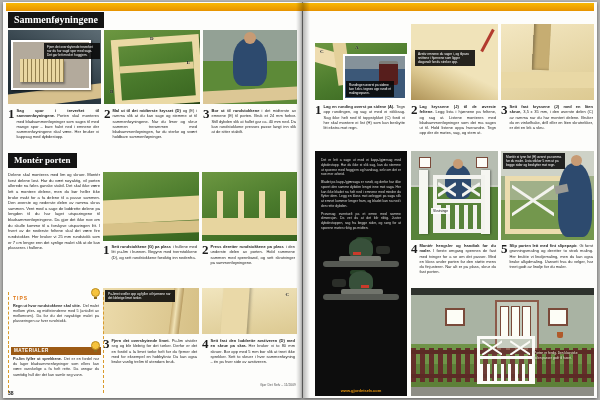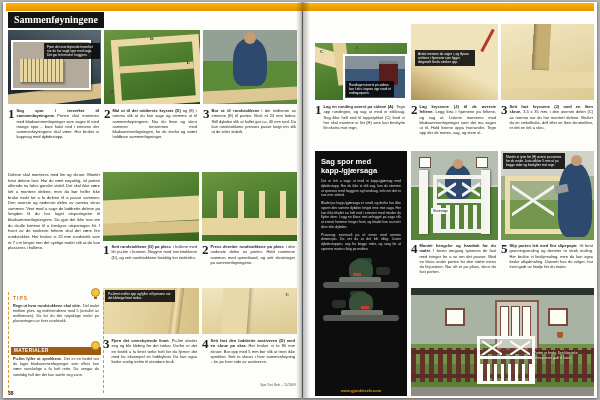--- a/index.html
+++ b/index.html
@@ -156,20 +156,21 @@
     </div>
     <div class="step" style="left:101px;top:106px;width:93px;">
       <span class="n">2</span>
       <span class="t"><span class="lead">Mål ut til det midterste krysset (D)</span><span>og (E) i ramma slik at du kan sage og stemme ut til sammenføyningene. Når du limer og skrur sammen trerammen med bladsammenføyningen, får du sterke og svært holdbare sammenføyninger.</span></span>
     </div>
     <div class="step" style="left:200px;top:106px;width:93px;">
       <span class="n">3</span>
       <span class="t"><span class="lead">Bor ut til rundstokkene</span><span>i det midterste av emnene (E) til porten. Bruk et 24 mm forbor. Still dybden slik at hullet går ca. 40 mm ned. Da kan rundstokkene presses passe langt inn slik at de sitter stabilt.</span></span>
     </div>
 
+    <div class="hbar med" style="left:5px;top:151px;">Montér porten</div>
 
     <div class="bodytxt" style="left:5px;top:170px;width:92px;height:114px;">Delene skal monteres med lim og skruer. Montér først delene løst. Har du vært nøyaktig, vil porten allerede nå føles ganske stabil. Det skal ikke være lett å montere delene, men du bør heller ikke bruke makt for å få delene til å passe sammen. Den øverste og nederste delen av ramma skrus sammen. Vent med å sage de loddrette delene på lengden til du har laget utsparingene til bladsammenføyningene. Da gjør det ikke noe om du skulle komme til å forskyve utsparingen litt. I hvert av de nederste feltene skal det være fire rundstokker. Her bruker vi 25 mm rundstokk som er 7 cm lengre enn det synlige målet slik at de kan plasseres i hullene.</div>
 
     <div class="photo grass m1" style="left:100px;top:170px;width:96px;height:69px;">
       <div class="wood1"></div>
       <div class="wood2"></div>
     </div>
     <div class="step" style="left:100px;top:242px;width:94px;">
       <span class="n">1</span>
       <span class="t"><span class="lead">Sett rundstokkene (G) på plass</span><span>i hullene med litt pu-lim i bunnen. Begynn med tverrstokkene (D), og sett rundstokkene forsiktig inn nedenfra.</span></span>
@@ -249,21 +250,20 @@
     <div class="step" style="left:108px;top:102px;width:85px;">
       <span class="n">2</span>
       <span class="t"><span class="lead">Lag kryssene (J) til de øverste feltene.</span><span>Legg lista i hjørnene på feltene, og sag ut. Listene monteres med bladsammenføyninger som det må sages ut til. Hold listene oppå hverandre. Tegn opp der de møtes, sag, og stem ut.</span></span>
     </div>
     <div class="step" style="left:198px;top:102px;width:92px;">
       <span class="n">3</span>
       <span class="t"><span class="lead">Sett fast kryssene (J) med en liten skrue,</span><span>3,5 x 35 mm, i den øverste delen (C) av ramma når du har montert delene. Bruker du en vinkelhake, drill eller en liten skrutrekker, er det en lek å skru.</span></span>
     </div>
 
     <div class="sawbox" style="left:12px;top:149px;width:80px;height:234px;">
-      <h3>Sag spor med kapp-/gjærsaga</h3>
       <p>Det er lett å sage ut med ei kapp-/gjærsag med dybdestopp. Har du ikke ei slik sag, kan du stemme ut sporene med hoggjern og håndsag, selv om det er noe mer arbeid.</p>
       <p>Bladet på kapp-/gjærsaga er rundt, og derfor har ikke sporet den samme dybden lengst inne mot saga. Her kan ikke bladet nå helt ned i emnene med mindre du flytter dem. Legg en kloss mot anlegget på saga slik at emnet kommer lenger fram, og bladet kan nå ned i den rette dybden.</p>
       <p>Prøvesag eventuelt på et emne med samme dimensjon. Da vet du at det blir riktig. Juster dybdestoppen, sag fra begge sider, og sørg for at sporene møtes riktig på midten.</p>
       <div class="saw">
         <div class="handle"></div>
           <div class="guard"></div>
           <div class="motor"></div>
         <div class="table"></div>
           <div class="base"></div>
           <div class="accent"></div>

